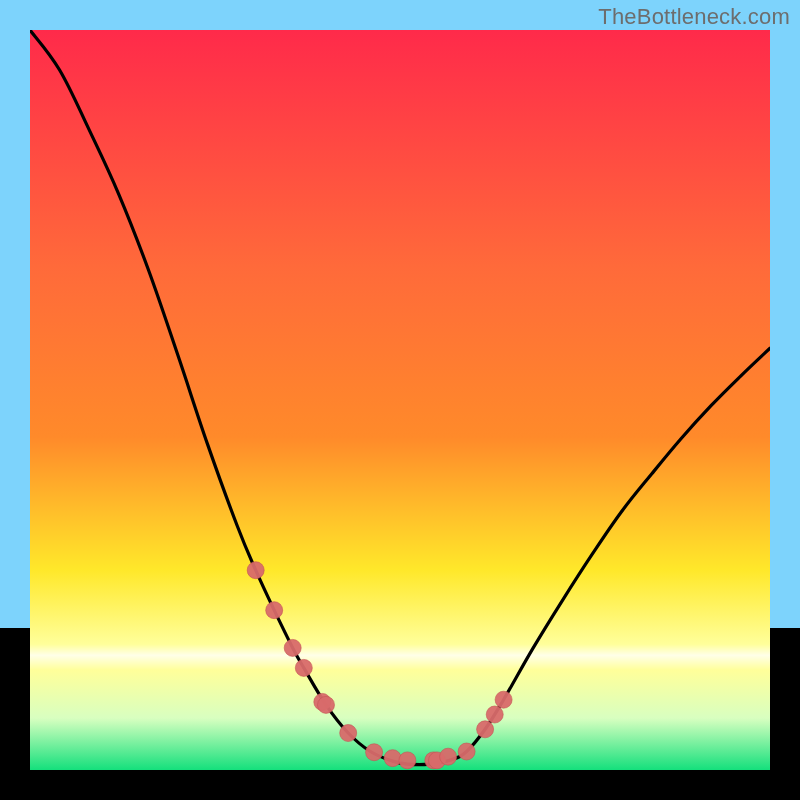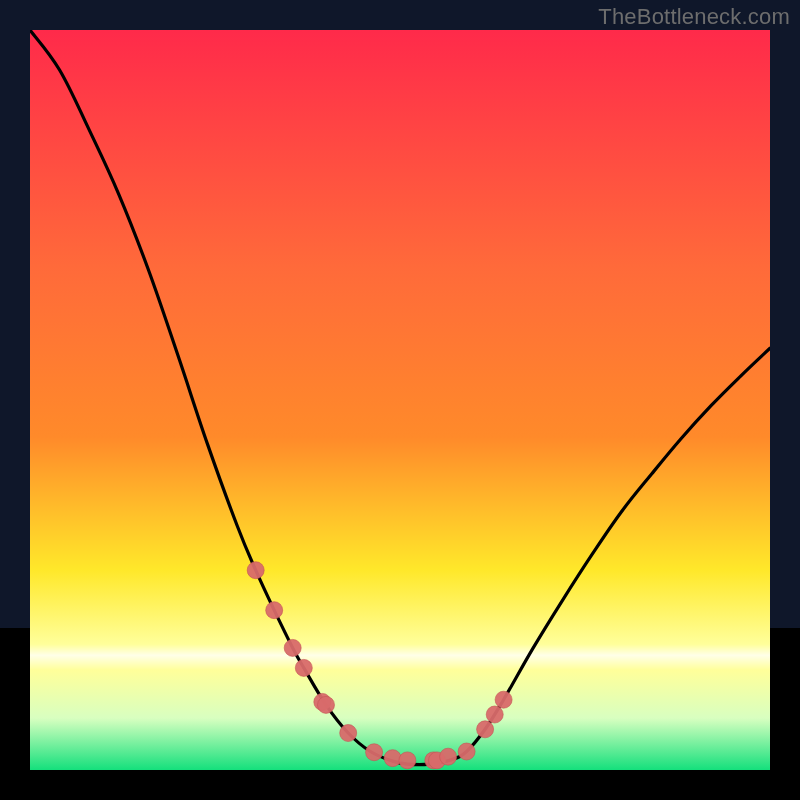--- a/index.html
+++ b/index.html
@@ -10,21 +10,21 @@
     overflow: hidden;
     background: #000;
     font-family: Arial, Helvetica, sans-serif;
   }
   .frame {
     position: absolute;
     top: 0;
     left: 0;
     width: 800px;
     height: 628px;
-    background: #0f172a;
+    background: #7dd3fc;
   }
   .plot-area {
     position: absolute;
     top: 30px;
     left: 30px;
     width: 740px;
     height: 740px;
     overflow: hidden;
   }
   .watermark {

